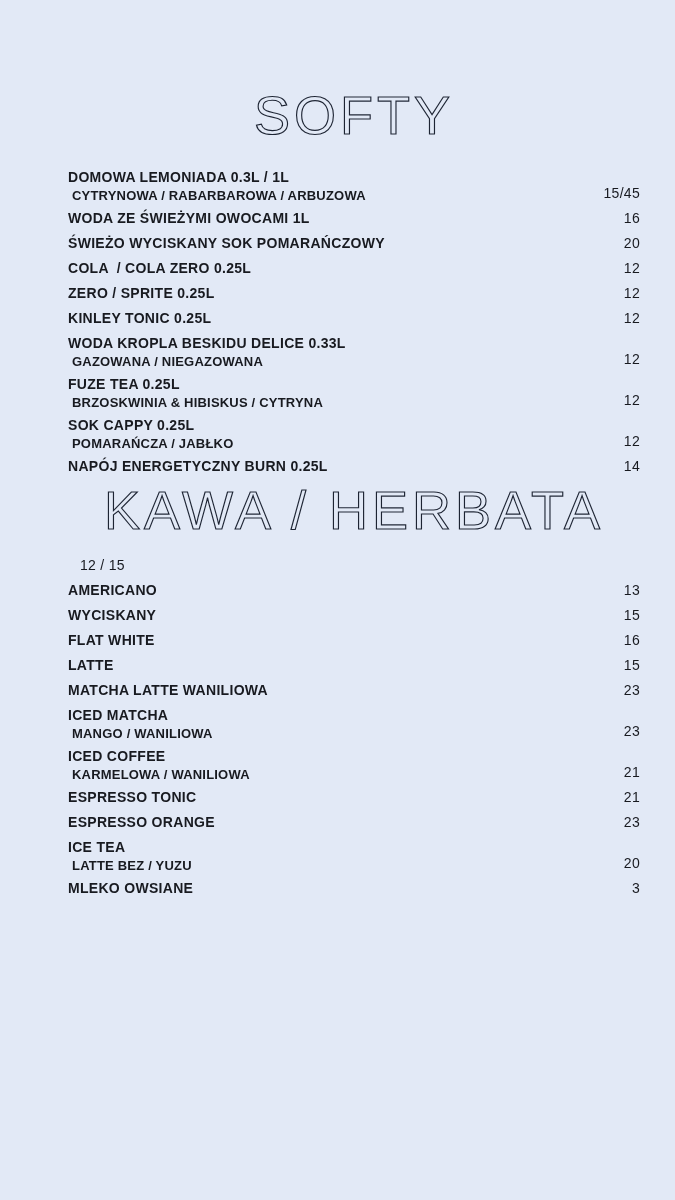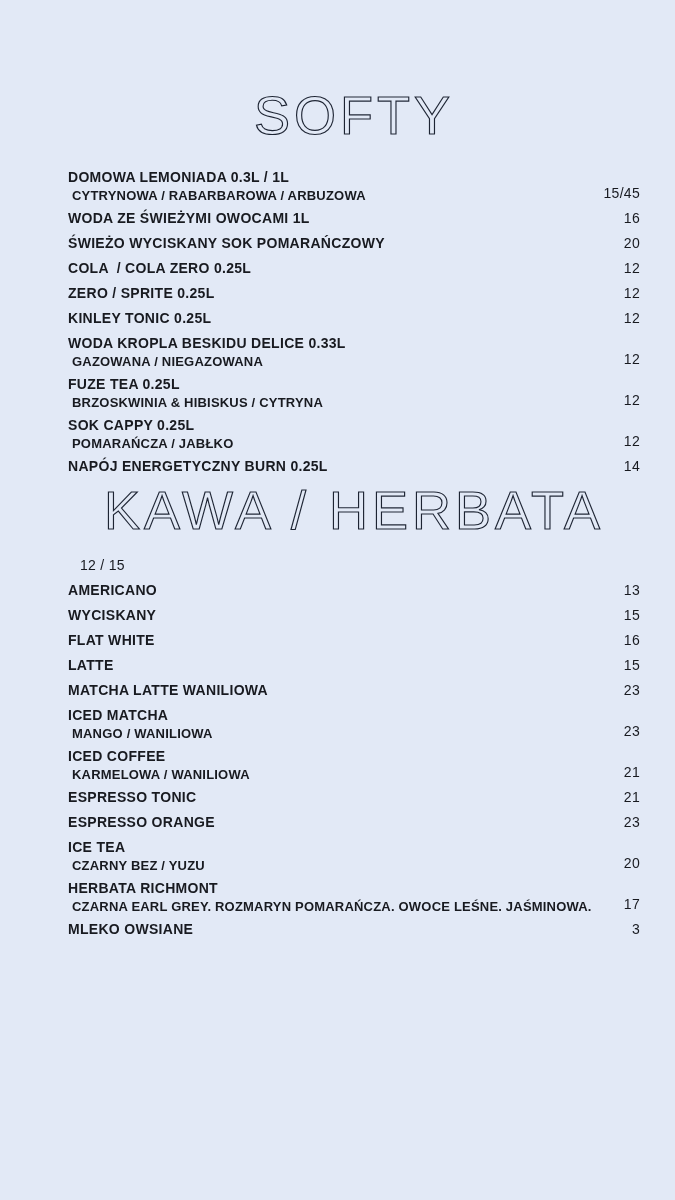--- a/index.html
+++ b/index.html
@@ -205,32 +205,25 @@
       </div>
       <div class="row">
         <div class="left">
           <div class="item-name">ESPRESSO ORANGE</div>
         </div>
         <div class="item-price">23</div>
       </div>
       <div class="row">
         <div class="left">
           <div class="item-name">ICE TEA</div>
-          <div class="item-desc">CZARNY BEZ / YUZU</div>
+          <div class="item-desc">LATTE BEZ / YUZU</div>
         </div>
         <div class="item-price">20</div>
       </div>
       <div class="row">
         <div class="left">
-          <div class="item-name">HERBATA RICHMONT</div>
-          <div class="item-desc">CZARNA EARL GREY. ROZMARYN POMARAŃCZA. OWOCE LEŚNE. JAŚMINOWA.</div>
-        </div>
-        <div class="item-price">17</div>
-      </div>
-      <div class="row">
-        <div class="left">
           <div class="item-name">MLEKO OWSIANE</div>
         </div>
         <div class="item-price">3</div>
       </div>
     </div>
 
 </div>
 
 </body></html>

